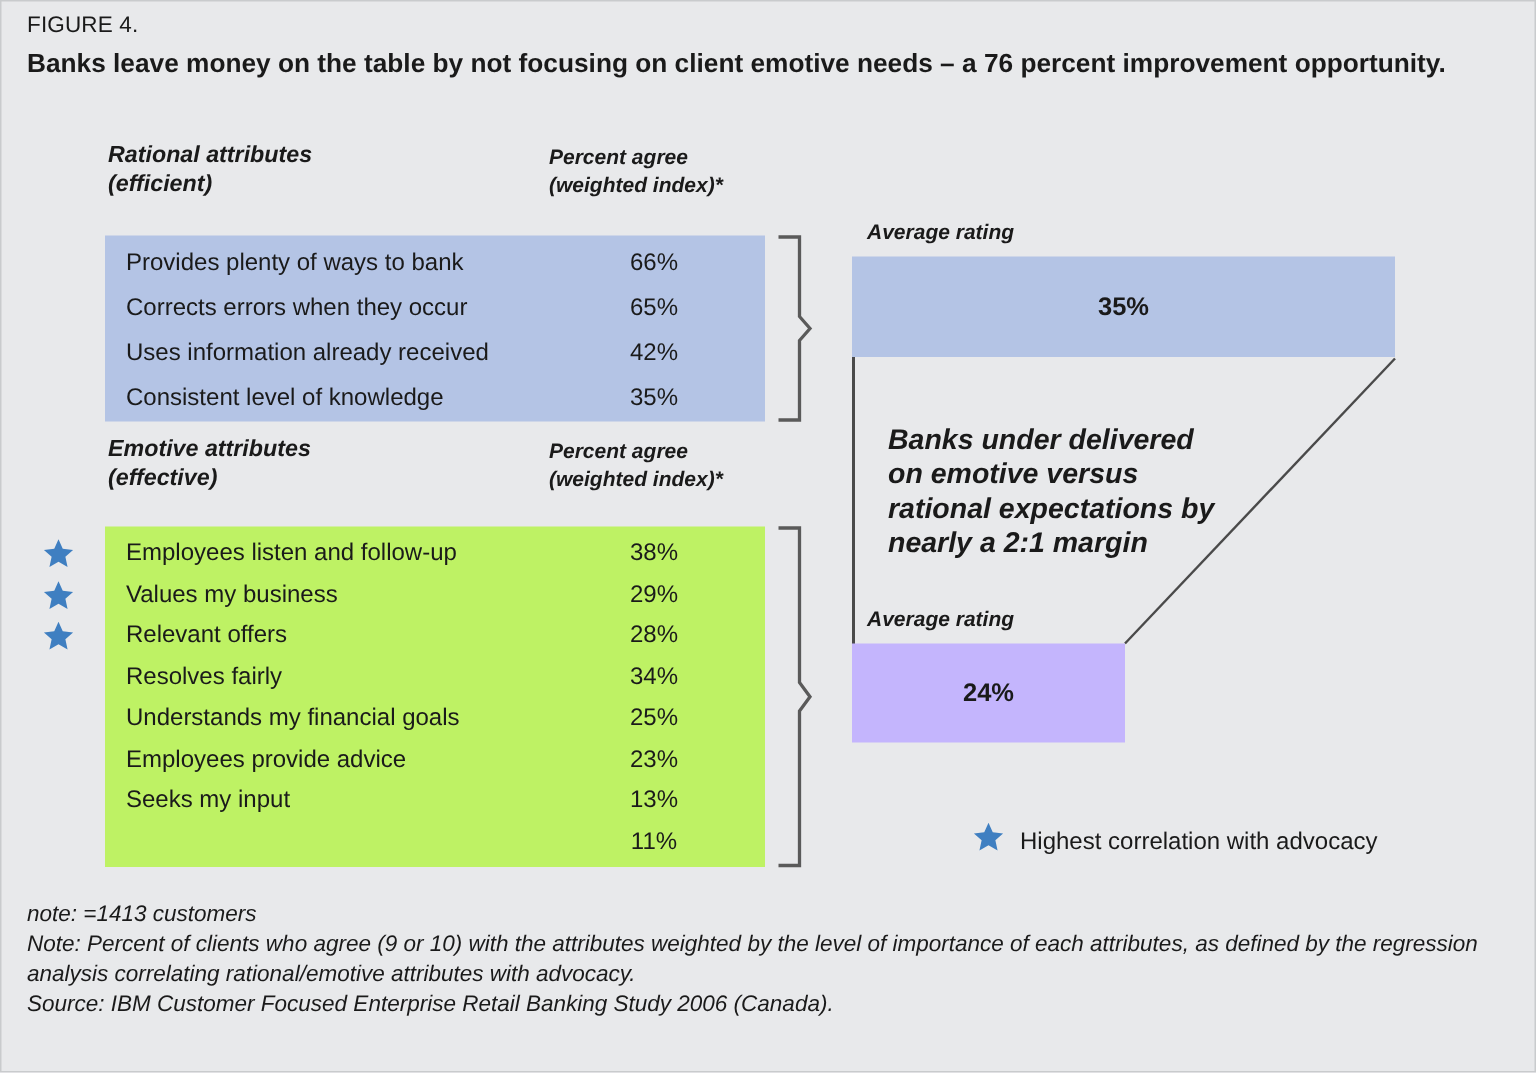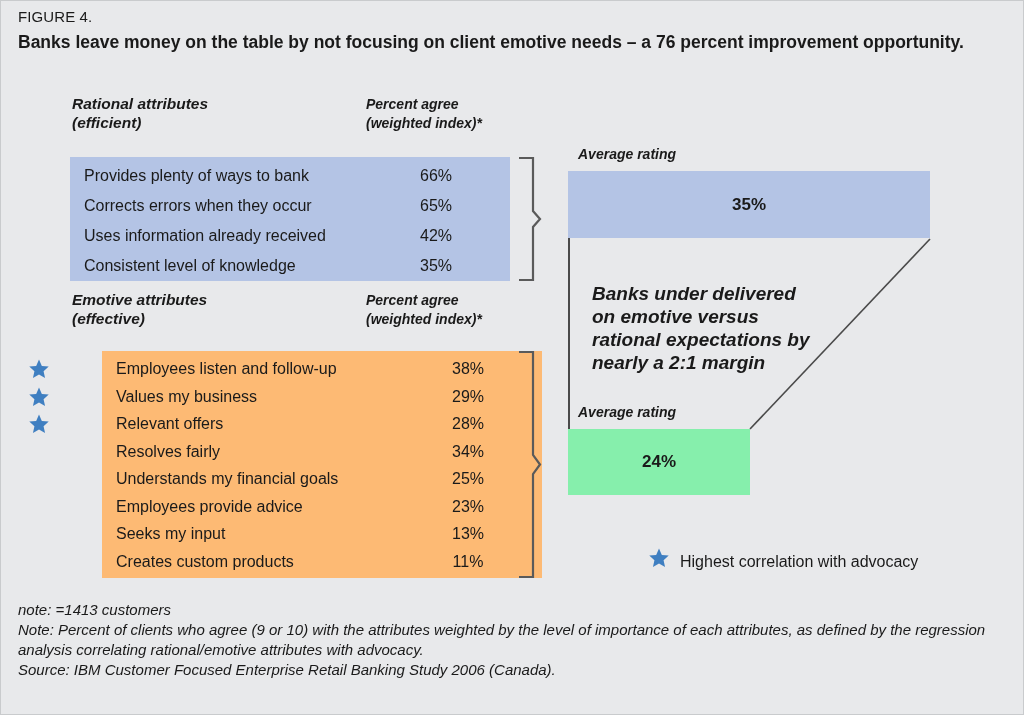--- a/index.html
+++ b/index.html
@@ -36,21 +36,21 @@
     position:absolute;
     font-style:italic;font-size:14px;line-height:19px;font-weight:bold;
   }
 
   
   .panel{
     position:absolute;
     box-sizing:border-box;
   }
   .panel.blue{background:#b4c4e5;}
-  .panel.yellow{background:#fdba74;margin-left:32px;}
+  .panel.yellow{background:#bef264;}
   .row{
     position:relative;height:30px;line-height:30px;
     font-size:16px;
   }
   .row .label{
     position:absolute;left:14px;top:0;white-space:nowrap;
   }
   .row .value{
     position:absolute;top:0;width:60px;text-align:center;
     font-size:16px;
@@ -68,21 +68,21 @@
 
   
   .avg-cap{
     position:absolute;font-style:italic;font-weight:bold;font-size:14px;
   }
   .bar{
     position:absolute;box-sizing:border-box;
     display:flex;align-items:center;justify-content:center;
   }
   .bar.blue{background:#b4c4e5;}
-  .bar.yellow{background:#86efac;}
+  .bar.yellow{background:#c4b5fd;}
   .bar .bar-val{font-size:17px;font-weight:bold;}
 
   .callout{
     position:absolute;
     font-style:italic;font-weight:bold;font-size:19px;line-height:23px;
   }
 
   .vline{position:absolute;background:#4a4a4a;width:1.5px;}
   .diag{position:absolute;left:0;top:0;}
 
@@ -173,21 +173,20 @@
     </div>
     <div class="row" style="height: 27.5px; line-height: 27.5px;">
       <span class="label">Employees provide advice</span>
       <span class="value" style="left: 336px;">23%</span>
     </div>
     <div class="row" style="height: 27.5px; line-height: 27.5px; text-decoration: underline;">
       <span class="label">Seeks my input</span>
       <span class="value" style="left: 336px;">13%</span>
     </div>
     <div class="row" style="height: 27.5px; line-height: 27.5px;">
-      <span class="label">Creates custom products</span>
       <span class="value" style="left: 336px;">11%</span>
     </div>
   </div>
 
 <div id="star-layer">
     <span class="star" style="left: 28px; top: 358px;">
       <svg viewBox="0 0 24 24" width="22" height="22">
         <path d="M12 1.6 L15.1 8.6 L22.6 9.4 L17 14.4 L18.6 21.8 L12 18 L5.4 21.8 L7 14.4 L1.4 9.4 L8.9 8.6 Z" fill="#3f7fc1"></path>
       </svg>
     </span>

